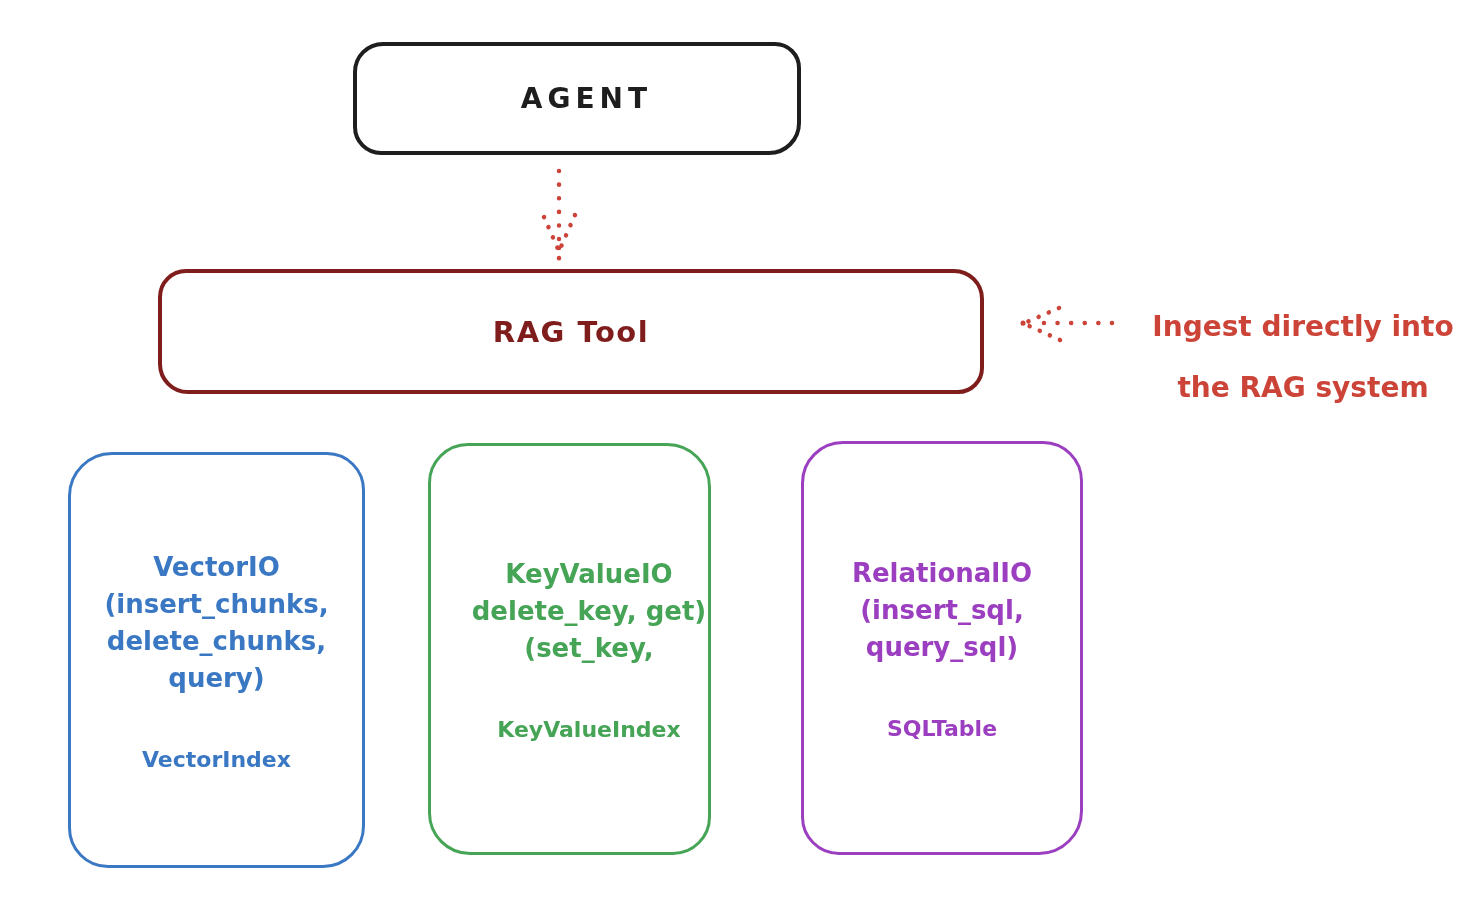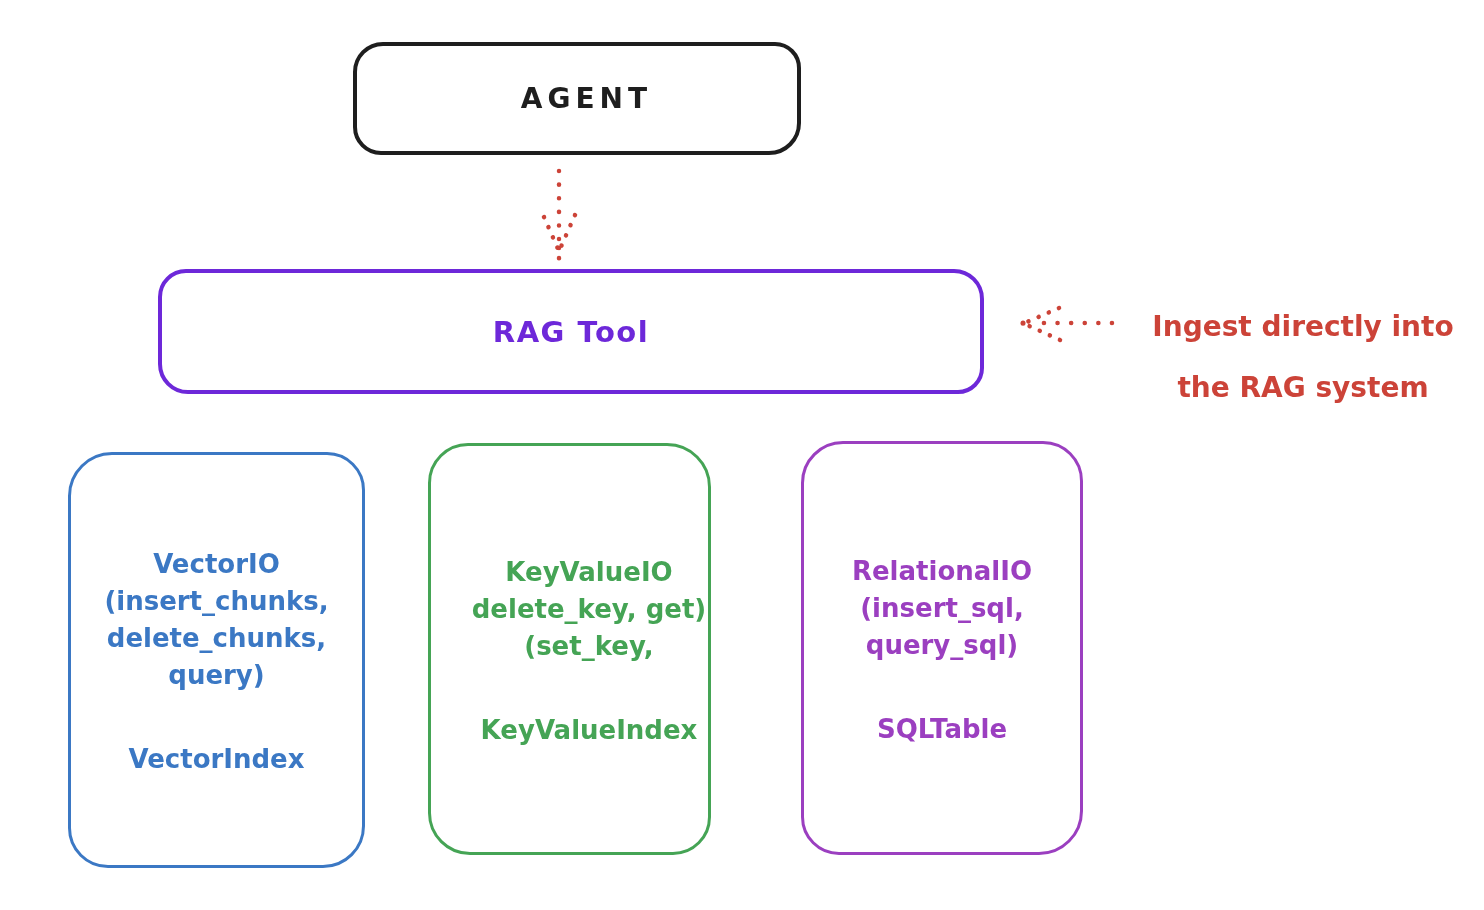--- a/index.html
+++ b/index.html
@@ -52,21 +52,21 @@
     justify-content: center;
     text-align: center;
     font-weight: 700;
   }
   .io-node .io-lines {
     font-size: 26px;
     line-height: 37px;
   }
   .io-node .io-lines span { display: block; }
   .io-node .io-index {
-    font-size: 26px;
+    font-size: 22px;
     margin-top: 50px;
   }
   .io-vector {
     left: 68px; top: 452px; width: 297px; height: 416px;
     border-radius: 44px 38px 42px 40px;
   }
   .io-keyvalue {
     left: 428px; top: 443px; width: 283px; height: 412px;
     border-radius: 40px 44px 38px 42px;
   }
@@ -92,21 +92,21 @@
 </style>
 </head>
 <body>
 
 <div id="canvas">
 
   <div class="node node-black agent-node" style="color: rgb(30, 30, 30);">
     <span class="label">AGENT</span>
   </div>
 
-  <div class="node node-black rag-node" style="color: #6d28d9;">
+  <div class="node node-black rag-node" style="color: #7f1d1d;">
     <span class="label">RAG Tool</span>
   </div>
 
   <svg id="arrow-layer" width="1484" height="910" style="color: rgb(204, 67, 56);">
 
     <g>
       <line x1="559" y1="171" x2="559" y2="240" stroke-width="4.5" stroke-dasharray="0.1 13.5"></line>
       <line x1="544" y1="217" x2="558" y2="249" stroke-width="4.5" stroke-dasharray="0.1 11"></line>
       <line x1="575" y1="215" x2="560" y2="249" stroke-width="4.5" stroke-dasharray="0.1 11"></line>
       <line x1="559" y1="248" x2="559" y2="259" stroke-width="4.5" stroke-dasharray="0.1 10"></line>

